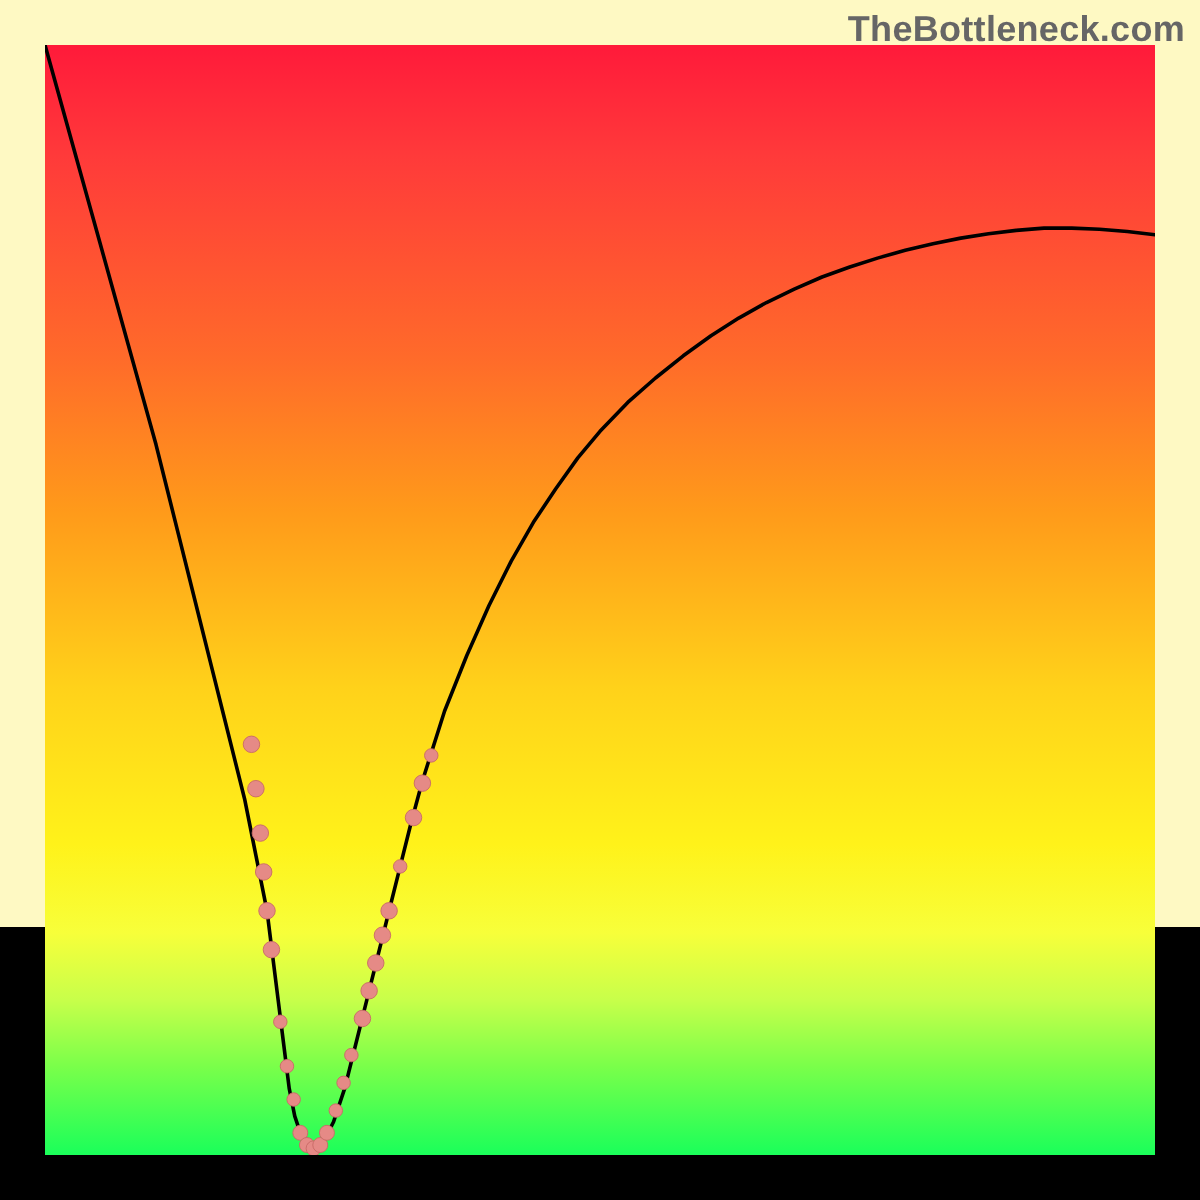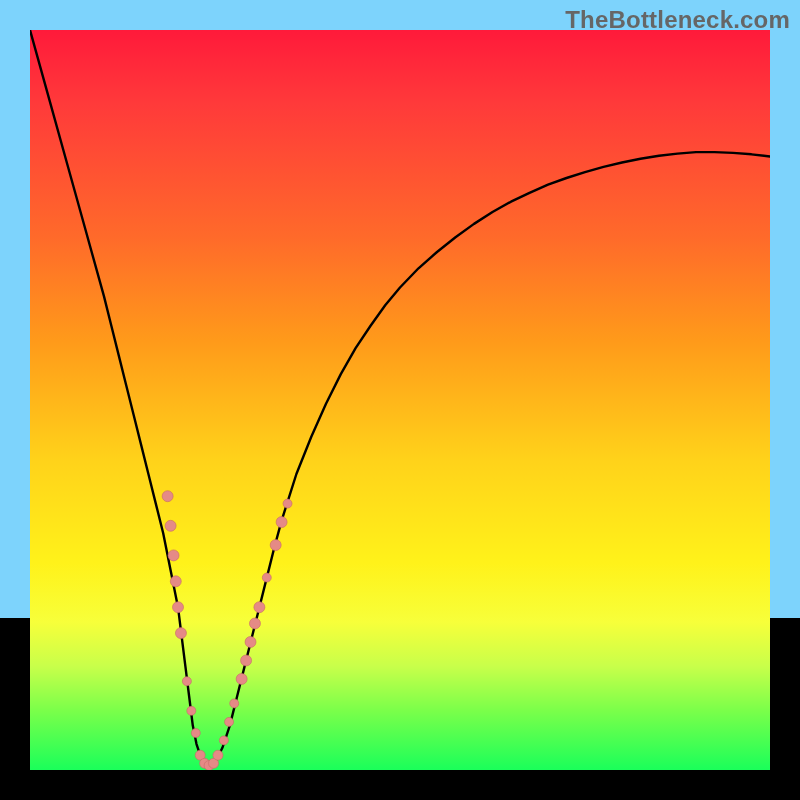--- a/index.html
+++ b/index.html
@@ -9,21 +9,21 @@
     height: 800px;
     overflow: hidden;
     background: #000000;
   }
   .frame {
     position: absolute;
     left: 0;
     top: 0;
     width: 800px;
     height: 618px;
-    background: #7dd3fc;
+    background: #fef9c3;
   }
   .plot-area {
     position: absolute;
     left: 30px;
     top: 30px;
     width: 740px;
     height: 740px;
     
     background: linear-gradient(
       to bottom,

